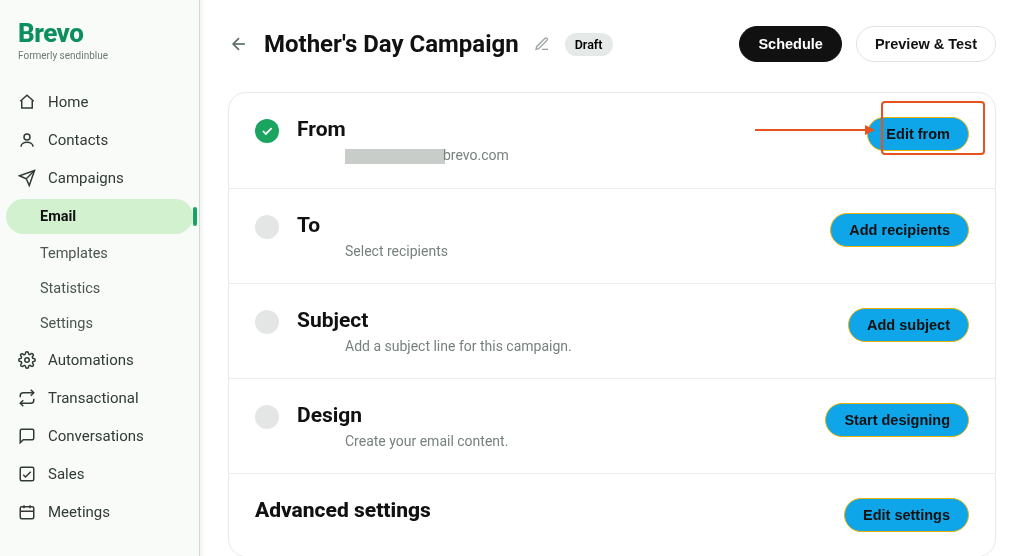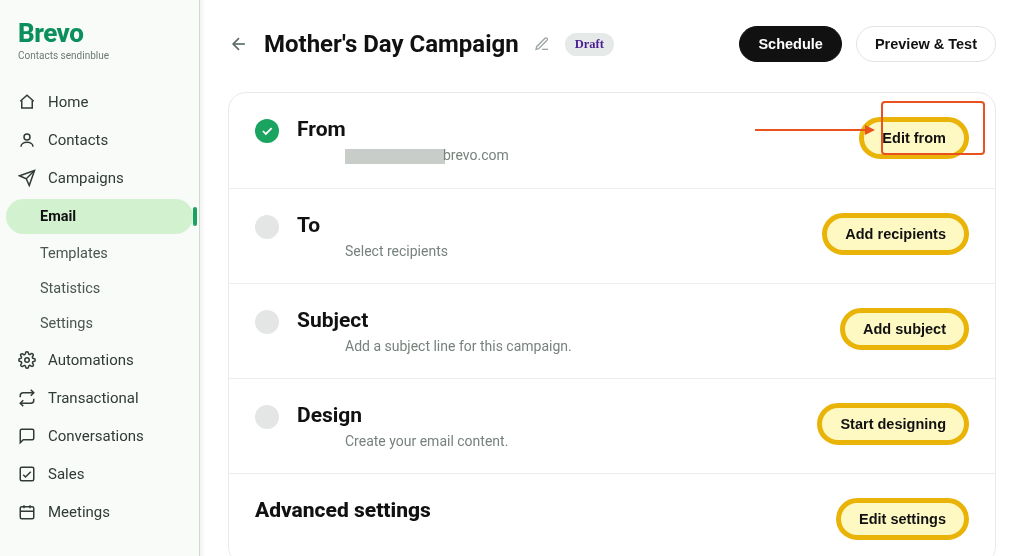--- a/index.html
+++ b/index.html
@@ -102,26 +102,25 @@
     font-size: 24px;
     font-weight: 700;
     color: #111;
   }
   .pencil {
     width:18px; height:18px; color:#9ba6a0; cursor:pointer;
     display:flex;align-items:center;justify-content:center;
   }
   .draft-pill {
     background:#e5e9e7;
-    color:#4c1d95;
+    color:#000000;
     font-size:12.5px;
     font-weight:600;
     padding:4px 10px;
     border-radius:12px;
-    font-family:Liberation Serif, serif;
   }
   .spacer { flex:1; }
   .btn {
     border-radius: 22px;
     padding: 9px 18px;
     font-size: 14.5px;
     font-weight: 700;
     cursor: pointer;
     border: 1px solid #dfe5e2;
     background:#fff;
@@ -153,22 +152,22 @@
   .badge.done svg { width:14px; height:14px; }
   .badge.pending { background:#e3e6e4; }
   .sec-body { flex:1; }
   .sec-title { font-size:21px; font-weight:700; color:#111; }
   .sec-sub { font-size:14px; color:#77827c; margin-top:6px;padding-left:48px; }
   .sec-btn {
     border-radius:22px;
     padding:8px 18px;
     font-size:14.5px;
     font-weight:700;
-    border:5px solid #eab308;
-    background:#fef9c3;
+    border:1px solid #eab308;
+    background:#0ea5e9;
     cursor:pointer;
     color:#111;
     white-space:nowrap;
   }
   .redacted {
     display:inline-block;
     background:#c8cdc9;
     width:100px;
     height:15px;
     vertical-align:middle;
@@ -186,21 +185,21 @@
     pointer-events:none;
   }
   .adv-title { font-size:21px; font-weight:800; color:#111; }
 </style>
 </head>
 <body>
 
 <aside class="sidebar">
   <div class="brand">
     <div class="brand-name">Brevo</div>
-    <div class="brand-sub">Contacts sendinblue</div>
+    <div class="brand-sub">Formerly sendinblue</div>
   </div>
 
   <nav class="nav">
     <div class="nav-item">
       <span class="icon">
         <svg viewBox="0 0 24 24" width="18" height="18" fill="none" stroke="currentColor" stroke-width="2">
             <path d="M3 11l9-8 9 8"></path>
             <path d="M5 10v10h14V10"></path>
           </svg>
       </span>

